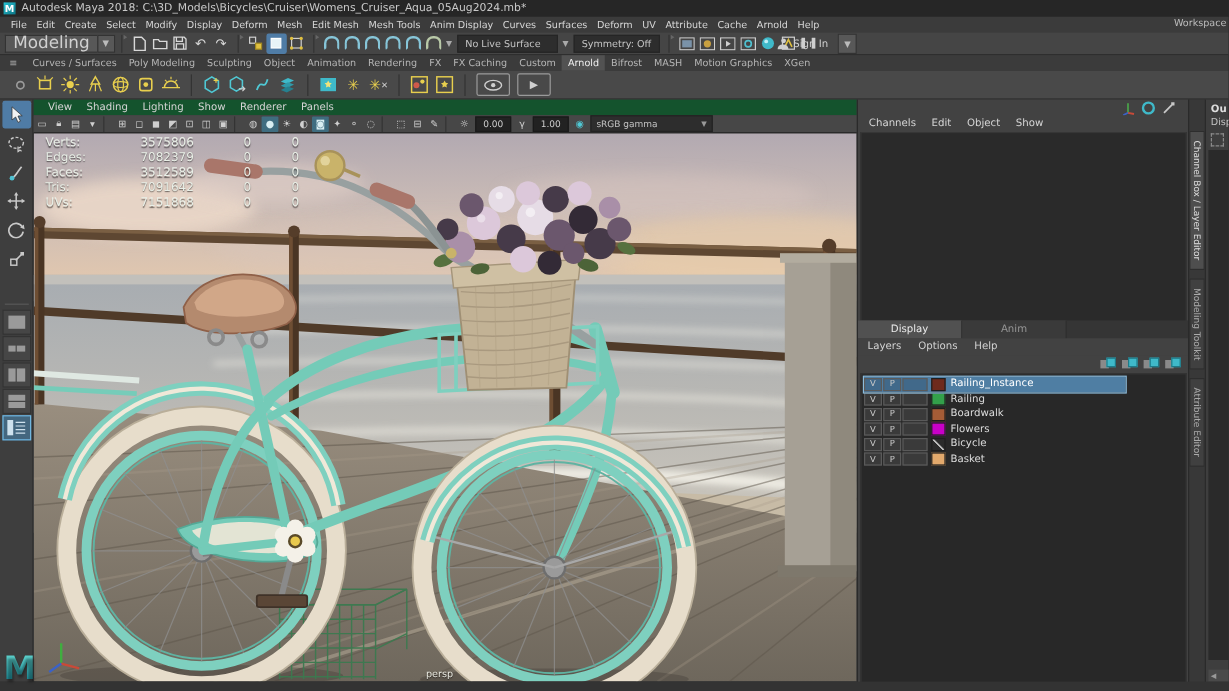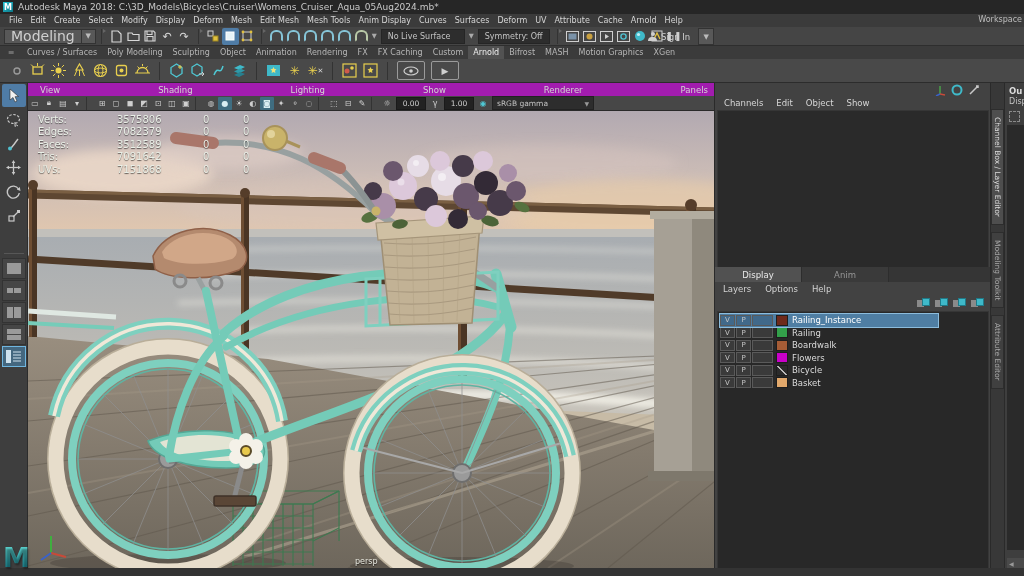--- a/index.html
+++ b/index.html
@@ -63,22 +63,22 @@
            box-sizing:border-box;}
   .tbtn{width:24px;height:23px;margin:1px auto 0;display:flex;align-items:center;justify-content:center;}
   .tbtn.active{background:#4f7ca6;border-radius:2px;}
   .tbdiv{width:20px;height:1px;background:#575757;margin:26px auto 4px;}
   .laybtn{width:24px;height:21px;margin:1px auto 0;display:flex;align-items:center;justify-content:center;
           background:#464646;border:1px solid #333;box-sizing:border-box;gap:1px;}
   .laybtn.active{border:1px solid #6fb6e0;background:#44677f;}
   .pane{background:#9a9a9a;}
   
   .viewport{left:28px;top:83px;width:686px;height:485px;background:#3d3d3d;}
-  .vmenu{position:absolute;left:0;top:0;width:686px;height:13px;background:#a21caf;display:flex;
-         align-items:center;font-size:8.5px;color:#d4d4d4;padding-left:6px;box-sizing:border-box;justify-content:space-between;}
+  .vmenu{position:absolute;left:0;top:0;width:686px;height:13px;background:#14532d;display:flex;
+         align-items:center;font-size:8.5px;color:#d4d4d4;padding-left:6px;box-sizing:border-box;}
   .vmenu span{padding:0 6px;}
   .vtools{position:absolute;left:0;top:13px;width:686px;height:15px;background:#474747;display:flex;
           align-items:center;border-bottom:1px solid #2a2a2a;box-sizing:border-box;font-size:8px;}
   .mi{width:14px;height:13px;display:flex;align-items:center;justify-content:center;color:#cscs;
       color:#cfcfcf;font-size:8px;flex:0 0 auto;}
   .mi.teal{background:#3f6d80;border-radius:1px;color:#d8eef2;}
   .vsep{width:6px;height:13px;border-left:1px solid #333;margin:0 2px;}
   .numf{background:#222;border:1px solid #1a1a1a;color:#cfcfcf;height:11px;min-width:28px;
         display:flex;align-items:center;justify-content:center;font-size:7.5px;margin:0 2px;}
   .cmdd{background:#2d2d2d;border:1px solid #222;color:#c3c3c3;height:12px;width:92px;display:flex;

